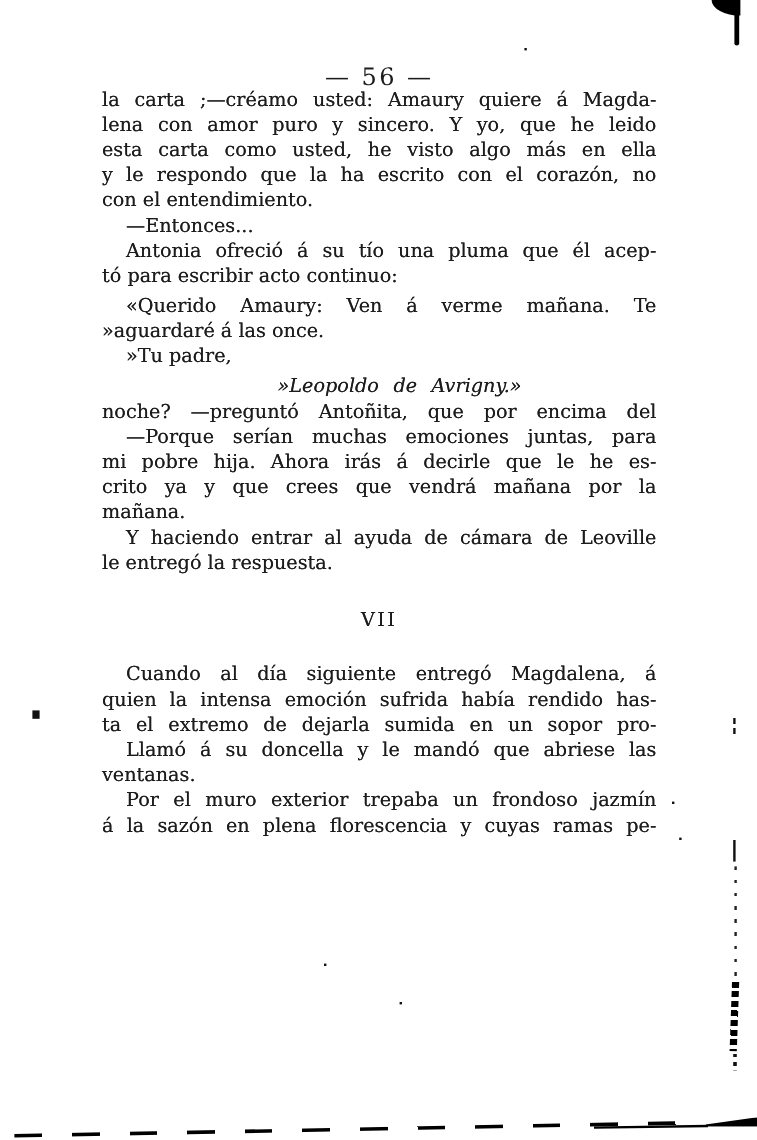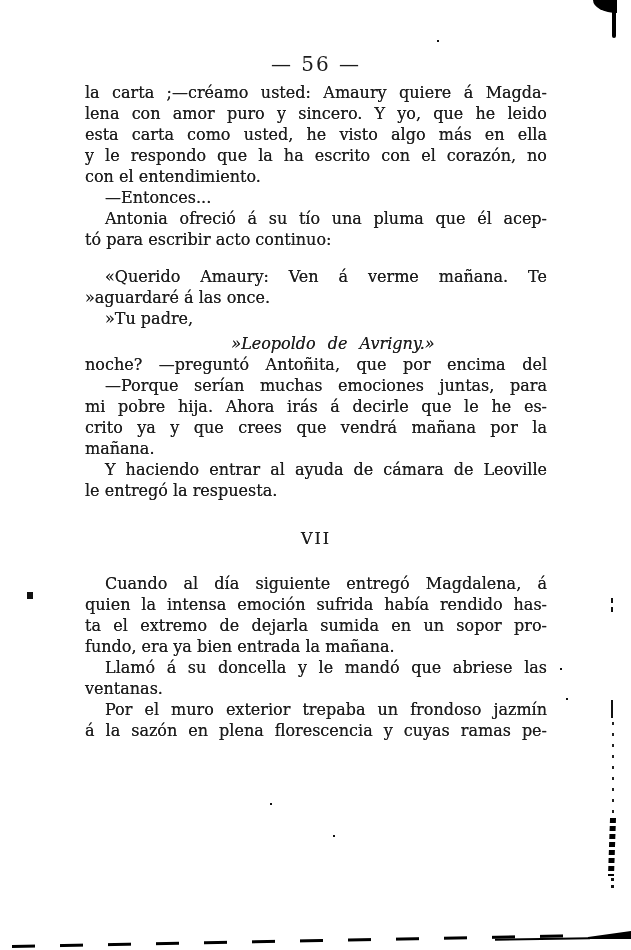--- a/index.html
+++ b/index.html
@@ -6,21 +6,21 @@
   body {
     width:631px; height:950px; position:relative; overflow:hidden;
     background:#ffffff; color:#1c1c1c;
     font-family:"DejaVu Serif", "Liberation Serif", serif;
   }
   .page-num {
     position:absolute; left:85px; top:52px; width:462px;
     text-align:center; font-size:20px; letter-spacing:2px;
   }
   .text-col {
-    position:absolute; left:85px; top:82px; width:462px;
+    position:absolute; left:85px; top:72px; width:462px;
     font-size:16px; line-height:21px;
     text-shadow:0 0 0.3px rgba(20,20,20,.8);
   }
   .line { height:21px; text-align:left; }
   .line.just { text-align:justify; text-align-last:justify; }
   .line.ind { text-indent:20px; }
   .line.sig {
     font-style:italic; text-align:right; text-align-last:center;
     padding-left:34px; word-spacing:7px;
   }
@@ -78,36 +78,35 @@
 
 <div class="text-col">
     <div class="line just">la carta ;—créamo usted: Amaury quiere á Magda-</div>
     <div class="line just">lena con amor puro y sincero. Y yo, que he leido</div>
     <div class="line just">esta carta como usted, he visto algo más en ella</div>
     <div class="line just">y le respondo que la ha escrito con el corazón, no</div>
     <div class="line">con el entendimiento.</div>
     <div class="line ind">—Entonces...</div>
     <div class="line just ind">Antonia ofreció á su tío una pluma que él acep-</div>
     <div class="line">tó para escribir acto continuo:</div>
-    <div class="line just ind" style="margin-top: 16px;">«Querido Amaury: Ven á verme mañana. Te</div>
+    <div class="line just ind" style="margin-top: 4px;">«Querido Amaury: Ven á verme mañana. Te</div>
     <div class="line">»aguardaré á las once.</div>
     <div class="line ind">»Tu padre,</div>
     <div class="line sig" style="margin-top: 4px;">»Leopoldo de Avrigny.»</div>
     <div class="line just">noche? —preguntó Antoñita, que por encima del</div>
     <div class="line just ind">—Porque serían muchas emociones juntas, para</div>
     <div class="line just">mi pobre hija. Ahora irás á decirle que le he es-</div>
     <div class="line just">crito ya y que crees que vendrá mañana por la</div>
     <div class="line">mañana.</div>
     <div class="line just ind">Y haciendo entrar al ayuda de cámara de Leoville</div>
     <div class="line">le entregó la respuesta.</div>
     <div class="line chapter" style="margin-top: 27px;">VII</div>
     <div class="line just ind" style="margin-top: 24px;">Cuando al día siguiente entregó Magdalena, á</div>
     <div class="line just">quien la intensa emoción sufrida había rendido has-</div>
     <div class="line just">ta el extremo de dejarla sumida en un sopor pro-</div>
-    <div class="line">fundo, era ya bien entrada la mañana.</div>
     <div class="line just ind">Llamó á su doncella y le mandó que abriese las</div>
     <div class="line">ventanas.</div>
     <div class="line just ind">Por el muro exterior trepaba un frondoso jazmín</div>
     <div class="line just">á la sazón en plena florescencia y cuyas ramas pe-</div>
   </div>
 
 <div class="corner-blob"></div>
 <div class="corner-tail"></div>
 <div class="streak-a"></div>
 <div class="streak-b"></div>

